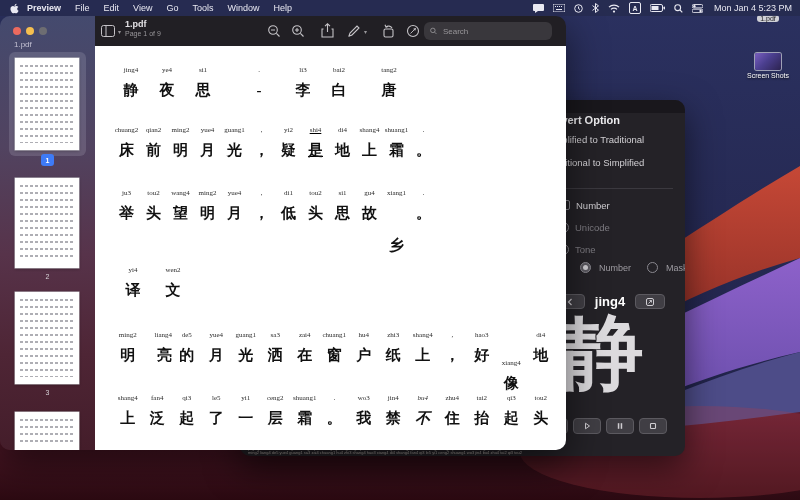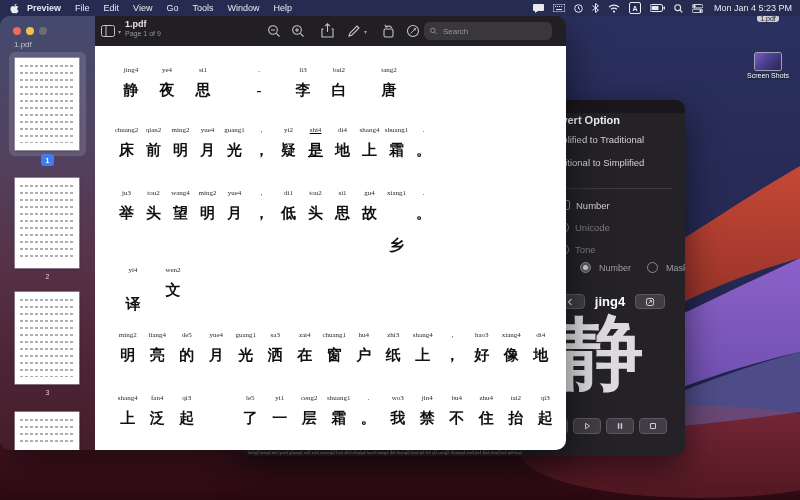--- a/index.html
+++ b/index.html
@@ -515,35 +515,35 @@
         <span class="pdf-cell" style="width: 27px; gap: 32px;">
           <span class="py">xiang1</span>
           <span class="hz">乡</span>
         </span>
         <span class="pdf-cell" style="width: 27px;">
           <span class="py">.</span>
           <span class="hz">。</span>
         </span>
       </div>
       <div class="pdf-row" style="top: 220px;">
-        <span class="pdf-cell" style="width: 40px; gap: 14px;">
+        <span class="pdf-cell" style="width: 40px;">
           <span class="py">yi4</span>
           <span class="hz">译</span>
         </span>
         <span class="pdf-cell" style="width: 40px;">
           <span class="py">wen2</span>
           <span class="hz">文</span>
         </span>
       </div>
       <div class="pdf-row" style="top: 285px;">
         <span class="pdf-cell" style="width: 29.5px;">
           <span class="py">ming2</span>
           <span class="hz">明</span>
         </span>
-        <span class="pdf-cell" style="width: 29.5px;">
+        <span class="pdf-cell" style="width: 29.5px; align-items: flex-end;">
           <span class="py">liang4</span>
           <span class="hz">亮</span>
         </span>
         <span class="pdf-cell" style="width: 29.5px;">
           <span class="py">de5</span>
           <span class="hz">的</span>
         </span>
         <span class="pdf-cell" style="width: 29.5px;">
           <span class="py">yue4</span>
           <span class="hz">月</span>
@@ -577,21 +577,21 @@
           <span class="hz">上</span>
         </span>
         <span class="pdf-cell" style="width: 29.5px;">
           <span class="py">,</span>
           <span class="hz">，</span>
         </span>
         <span class="pdf-cell" style="width: 29.5px;">
           <span class="py">hao3</span>
           <span class="hz">好</span>
         </span>
-        <span class="pdf-cell" style="width: 29.5px;">
+        <span class="pdf-cell" style="width: 29.5px; margin-top: 28px;">
           <span class="py">xiang4</span>
           <span class="hz">像</span>
         </span>
         <span class="pdf-cell" style="width: 29.5px;">
           <span class="py">di4</span>
           <span class="hz">地</span>
         </span>
       </div>
       <div class="pdf-row" style="top: 348px;">
         <span class="pdf-cell" style="width: 29.5px;">
@@ -599,21 +599,21 @@
           <span class="hz">上</span>
         </span>
         <span class="pdf-cell" style="width: 29.5px;">
           <span class="py">fan4</span>
           <span class="hz">泛</span>
         </span>
         <span class="pdf-cell" style="width: 29.5px;">
           <span class="py">qi3</span>
           <span class="hz">起</span>
         </span>
-        <span class="pdf-cell" style="width: 29.5px; margin-left: 34px;">
+        <span class="pdf-cell" style="width: 29.5px;">
           <span class="py">le5</span>
           <span class="hz">了</span>
         </span>
         <span class="pdf-cell" style="width: 29.5px;">
           <span class="py">yi1</span>
           <span class="hz">一</span>
         </span>
         <span class="pdf-cell" style="width: 29.5px;">
           <span class="py">ceng2</span>
           <span class="hz">层</span>
@@ -627,21 +627,21 @@
           <span class="hz">。</span>
         </span>
         <span class="pdf-cell" style="width: 29.5px;">
           <span class="py">wo3</span>
           <span class="hz">我</span>
         </span>
         <span class="pdf-cell" style="width: 29.5px;">
           <span class="py">jin4</span>
           <span class="hz">禁</span>
         </span>
-        <span class="pdf-cell" style="width: 29.5px;">
+        <span class="pdf-cell" style="width: 29.5px; font-style: italic;">
           <span class="py">bu4</span>
           <span class="hz">不</span>
         </span>
         <span class="pdf-cell" style="width: 29.5px;">
           <span class="py">zhu4</span>
           <span class="hz">住</span>
         </span>
         <span class="pdf-cell" style="width: 29.5px;">
           <span class="py">tai2</span>
           <span class="hz">抬</span>

